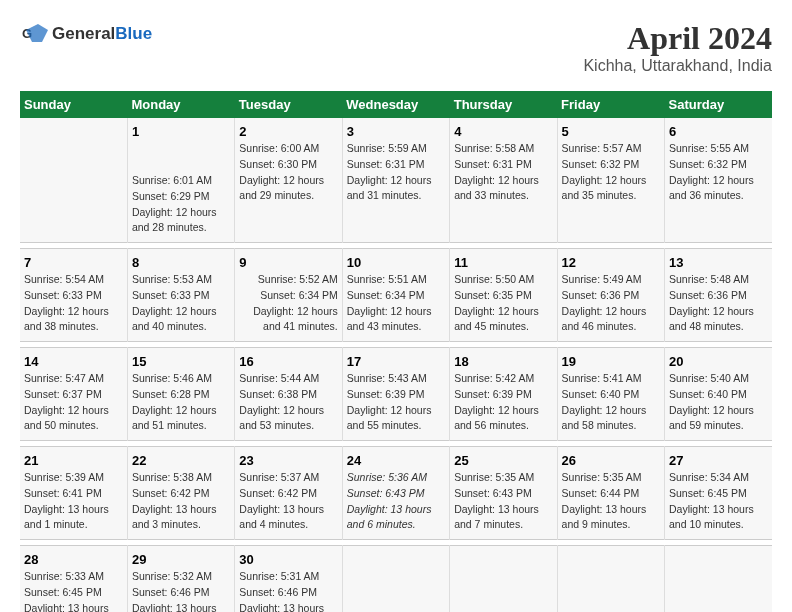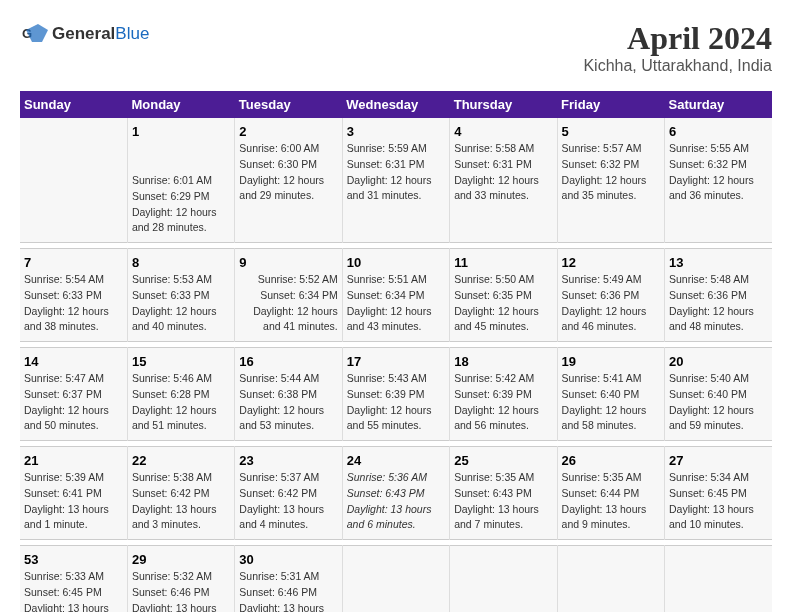--- a/index.html
+++ b/index.html
@@ -37,21 +37,21 @@
     .subtitle {
       font-size: 16px;
       color: #555;
     }
     table {
       width: 100%;
       border-collapse: collapse;
       font-size: 11px;
     }
     thead tr th {
-      background-color: #4c1d95;
+      background-color: #15803d;
       color: #fff;
       padding: 6px 4px;
       text-align: left;
       font-size: 13px;
       font-weight: bold;
     }
     tbody tr {
       border-bottom: 1px solid #ccc;
     }
     tbody tr:nth-child(odd) {
@@ -91,21 +91,21 @@
 </head>
 <body>
 
 <div class="header-area">
   <div class="logo">
     <svg class="logo-icon" viewBox="0 0 28 28" xmlns="http://www.w3.org/2000/svg">
       <text x="2" y="18" font-size="13" font-weight="bold" fill="#333">G</text>
       <polygon points="18,4 28,10 22,22 12,22 6,10" fill="#1a6abf" opacity="0.7"></polygon>
     </svg>
     <div>
-      <span style="font-size:17px;font-weight:bold;color:#333;">General</span><span style="font-size:17px;font-weight:normal;color:#1a6abf;">Blue</span>
+      <span style="font-size:17px;font-weight:bold;color:#333;">General</span><span style="font-size:17px;font-weight:bold;color:#1a6abf;">Blue</span>
     </div>
   </div>
   <div class="title-area">
     <div class="main-title">April 2024</div>
     <div class="subtitle">Kichha, Uttarakhand, India</div>
   </div>
 </div>
 
 <table>
   <thead>
@@ -325,21 +325,21 @@
 Sunset: 6:45 PM
 Daylight: 13 hours
 and 10 minutes.</div>
         </td>
       </tr>
       <tr class="row-divider">
         <td colspan="7"></td>
       </tr>
       <tr>
         <td>
-          <span class="day-num">53</span>
+          <span class="day-num">28</span>
           <div class="day-info" style="white-space: pre-line;">Sunrise: 5:33 AM
 Sunset: 6:45 PM
 Daylight: 13 hours
 and 12 minutes.</div>
         </td>
         <td>
           <span class="day-num">29</span>
           <div class="day-info" style="white-space: pre-line;">Sunrise: 5:32 AM
 Sunset: 6:46 PM
 Daylight: 13 hours

